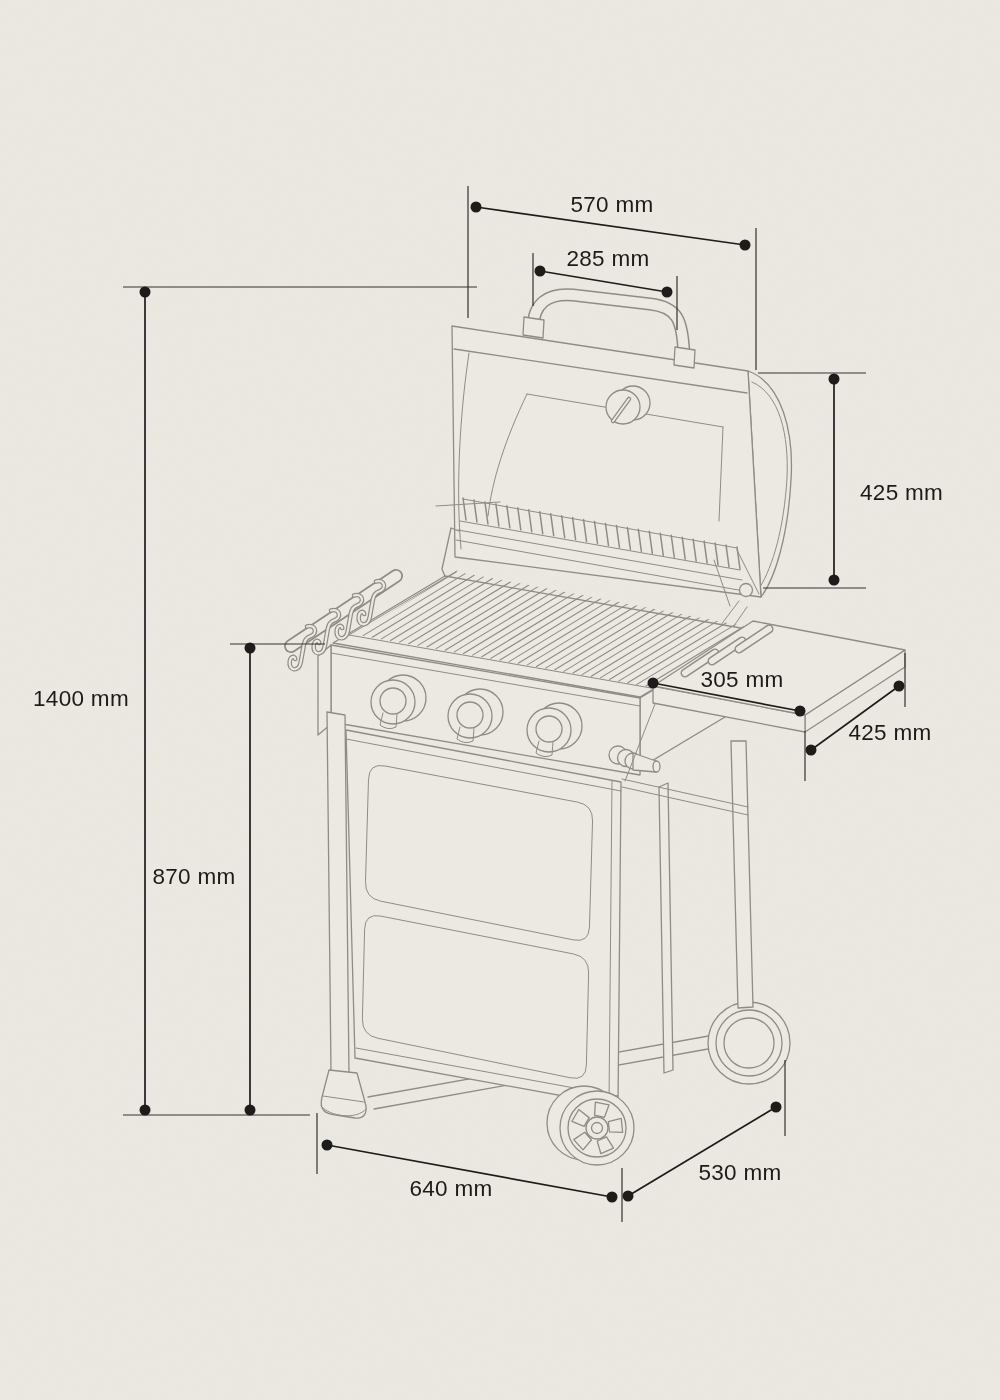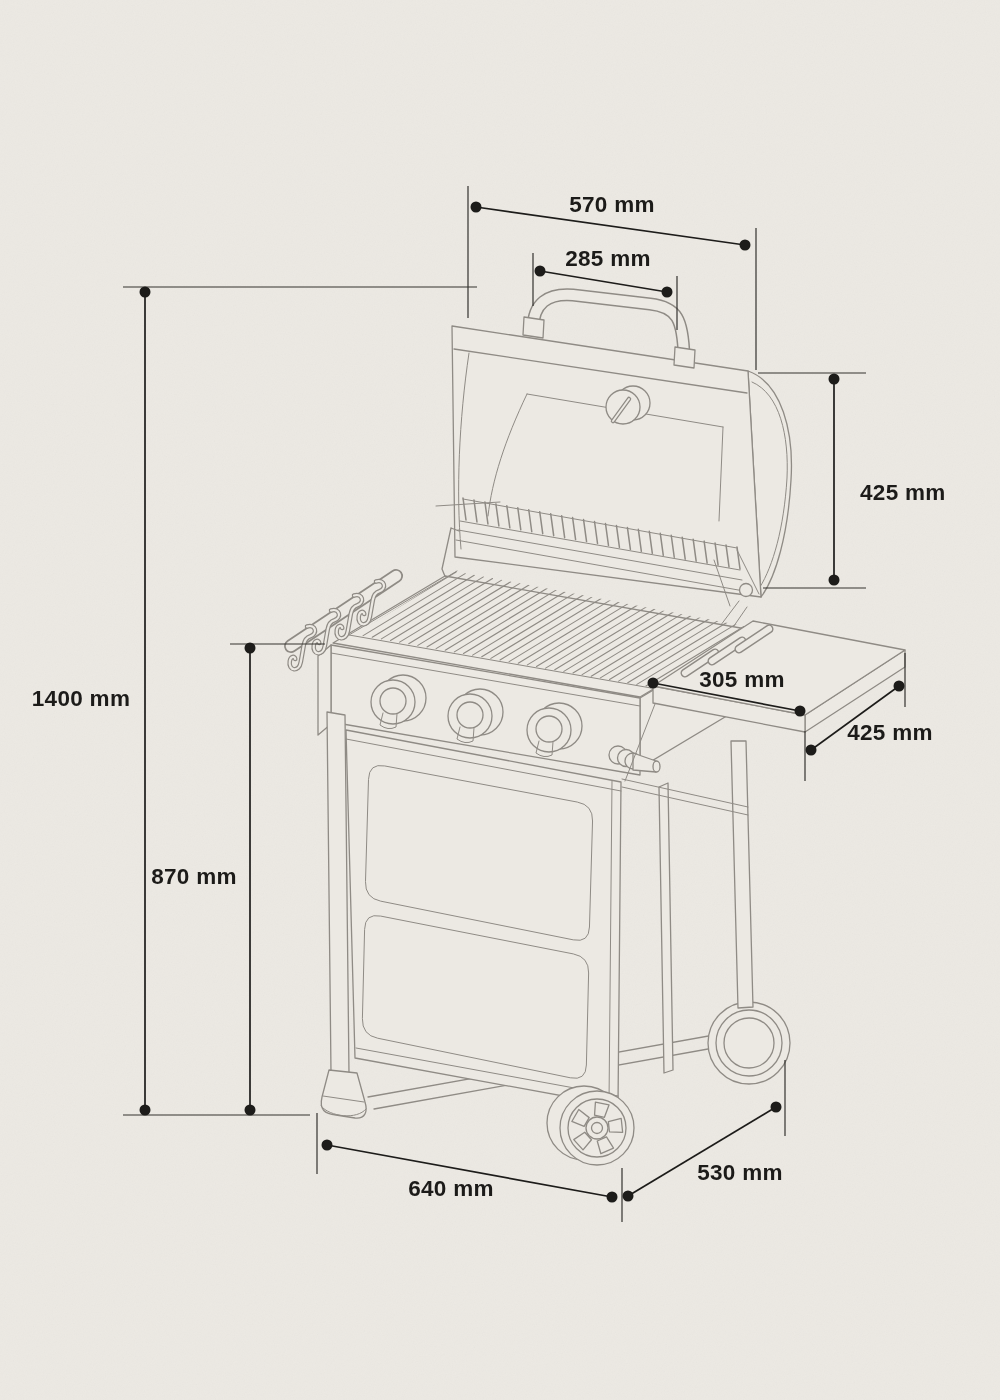--- a/index.html
+++ b/index.html
@@ -1,17 +1,17 @@
 <!DOCTYPE html>
 <html><head>
 <meta charset="utf-8">
 <style>
   html,body{margin:0;padding:0;}
   body{width:1000px;height:1400px;background:#ece9e3;font-family:"Liberation Sans",sans-serif;overflow:hidden;}
-  #stage{position:relative;width:1000px;height:1220px;font-weight:bold;}
+  #stage{position:relative;width:1000px;height:1220px;}
   svg{display:block;}
   .ink{stroke:#8f8b85;fill:none;stroke-width:1.3;stroke-linejoin:round;stroke-linecap:round;}
   .face{fill:#ece9e3;}
   .lt{stroke-width:1.0;}
   .dim{stroke:#1d1c1a;stroke-width:1.7;fill:none;}
   .ext{stroke:#34322f;stroke-width:1.2;fill:none;}
   .dot{fill:#1d1c1a;stroke:none;}
   text.lbl{font-family:"Liberation Sans",sans-serif;font-size:22.5px;fill:#1c1b19;letter-spacing:.3px;}
   .mid{text-anchor:middle;}
 </style>

